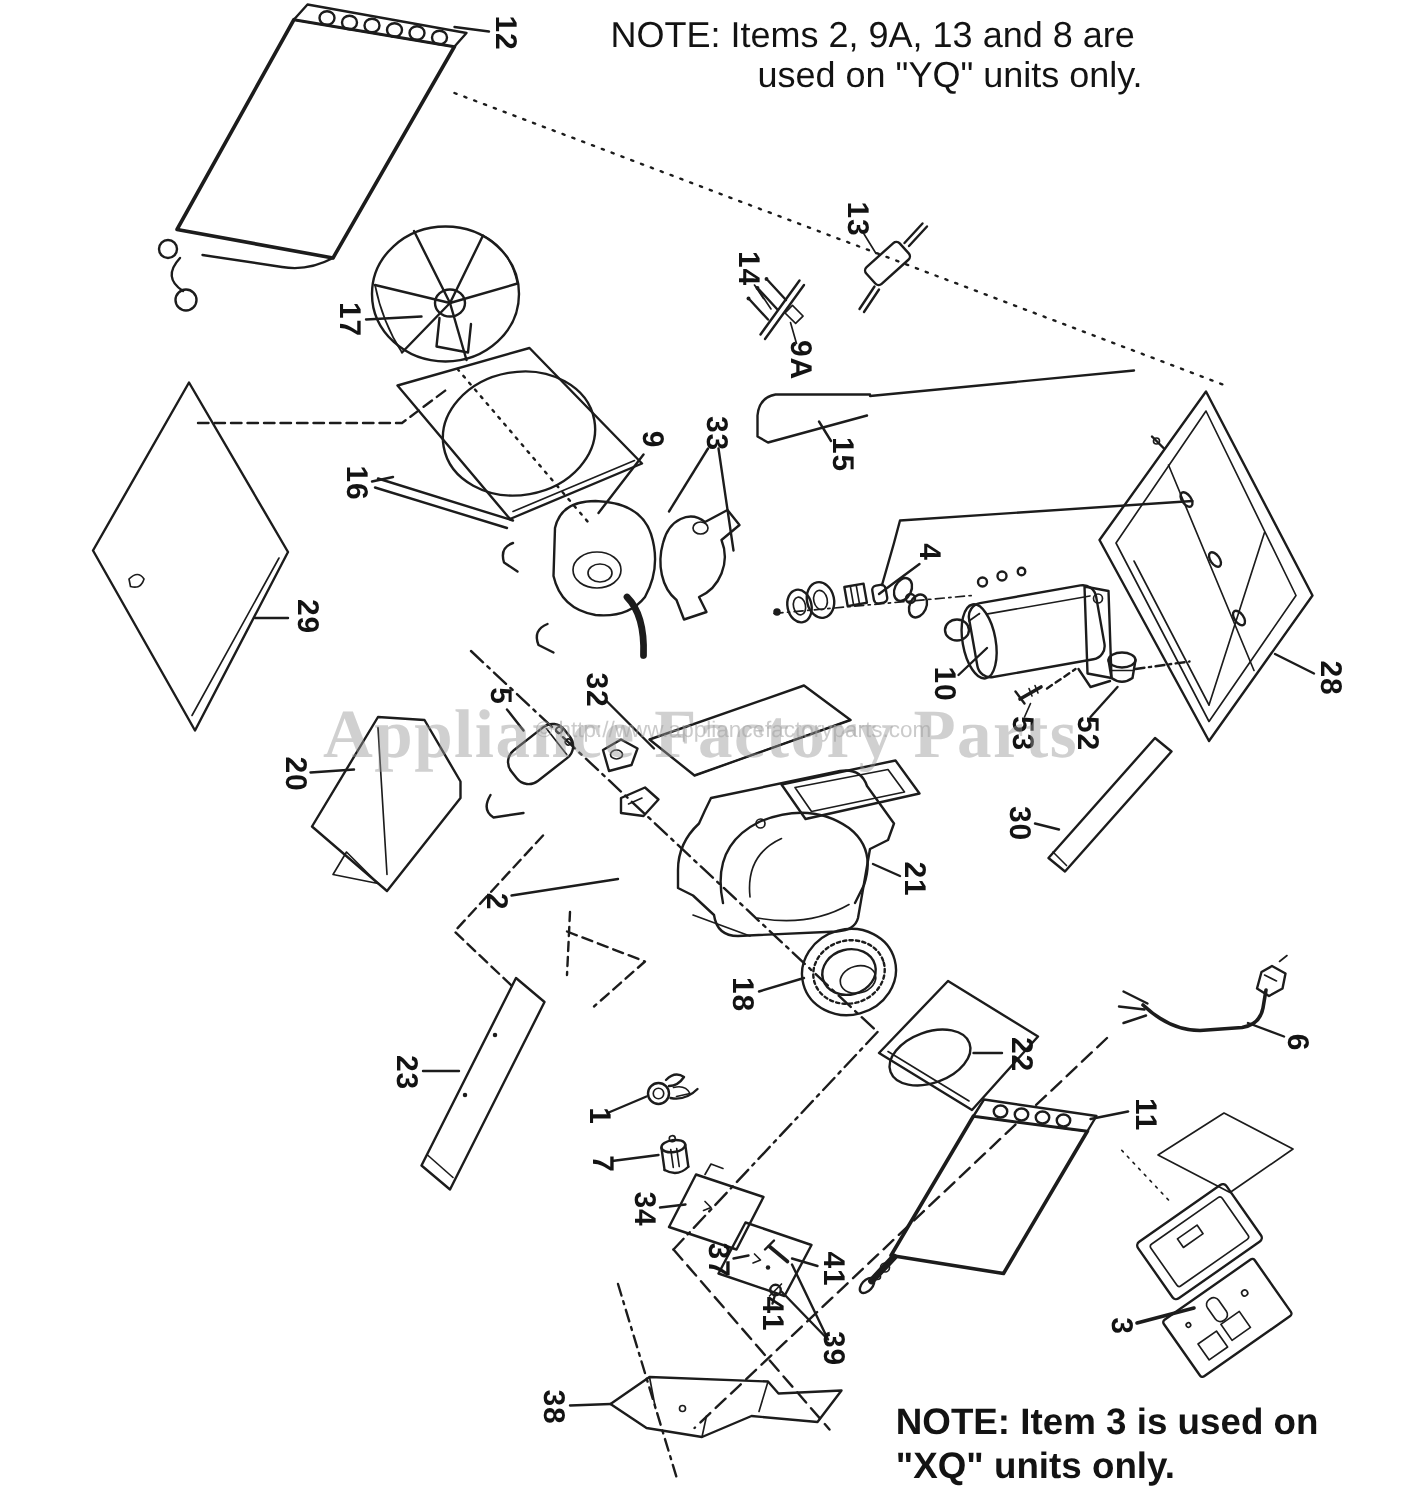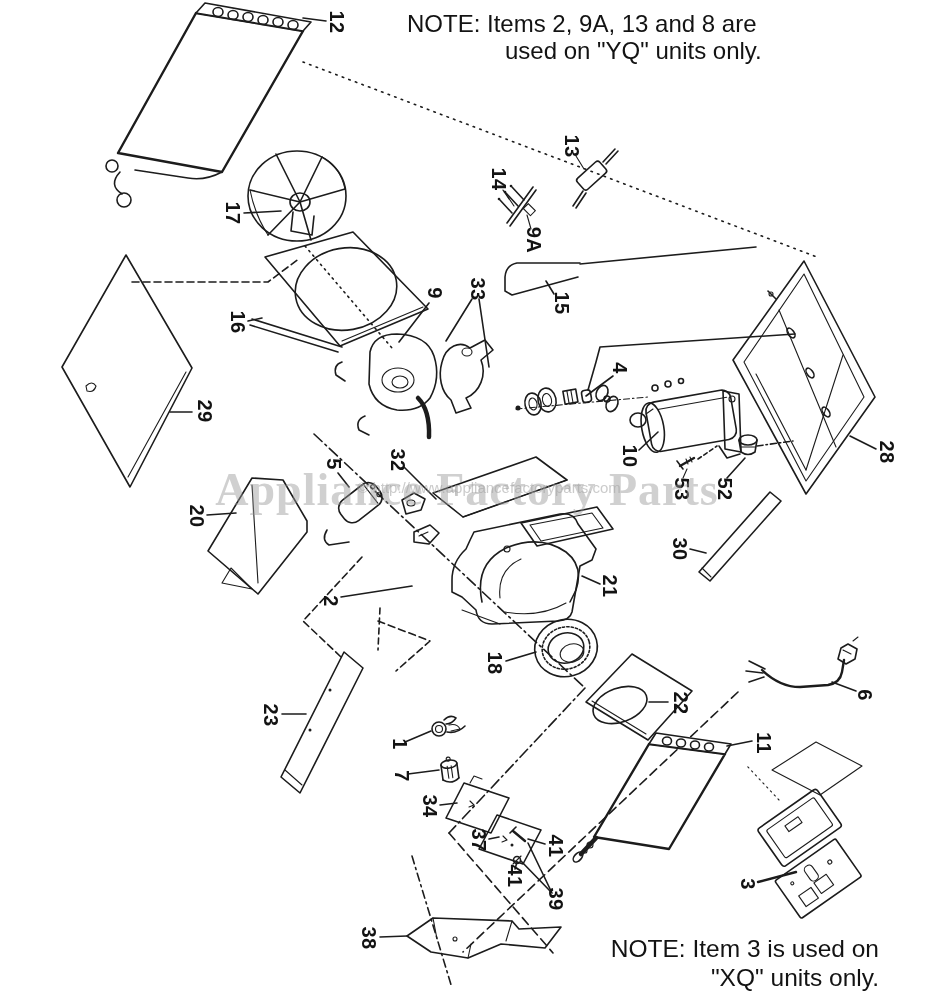--- a/index.html
+++ b/index.html
@@ -15,21 +15,21 @@
   svg.diagram .xthick{stroke-width:4.5;}
   svg.diagram .inkfill{fill:#1c1c1c;stroke:none;}
   svg.diagram .white{fill:#ffffff;}
   .part-label{
     position:absolute;transform:translate(-50%,-50%) rotate(90deg);
     font-size:20px;font-weight:700;color:#131313;white-space:nowrap;letter-spacing:.5px;
   }
   .note{position:absolute;font-size:24px;line-height:27px;color:#131313;white-space:nowrap;}
   .note-yq{left:407px;top:10px;font-weight:400;}
   .note-yq .l2{display:block;padding-left:98px;}
-  .note-xq{left:auto;right:64px;top:934px;font-weight:400;text-align:right;font-size:24.5px;line-height:29px;}
+  .note-xq{left:auto;right:64px;top:934px;font-weight:700;font-size:24.5px;line-height:29px;}
   .wm-title{
     position:absolute;left:467px;top:489px;transform:translate(-50%,-50%);
     font-size:46px;font-weight:700;color:rgba(150,150,150,0.45);letter-spacing:1px;white-space:nowrap;font-family:Liberation Serif, serif;
   }
   .wm-url{
     position:absolute;left:489px;top:487px;transform:translate(-50%,-50%);
     font-size:15px;color:rgba(160,160,160,0.55);white-space:nowrap;
   }
 </style>
 </head>

